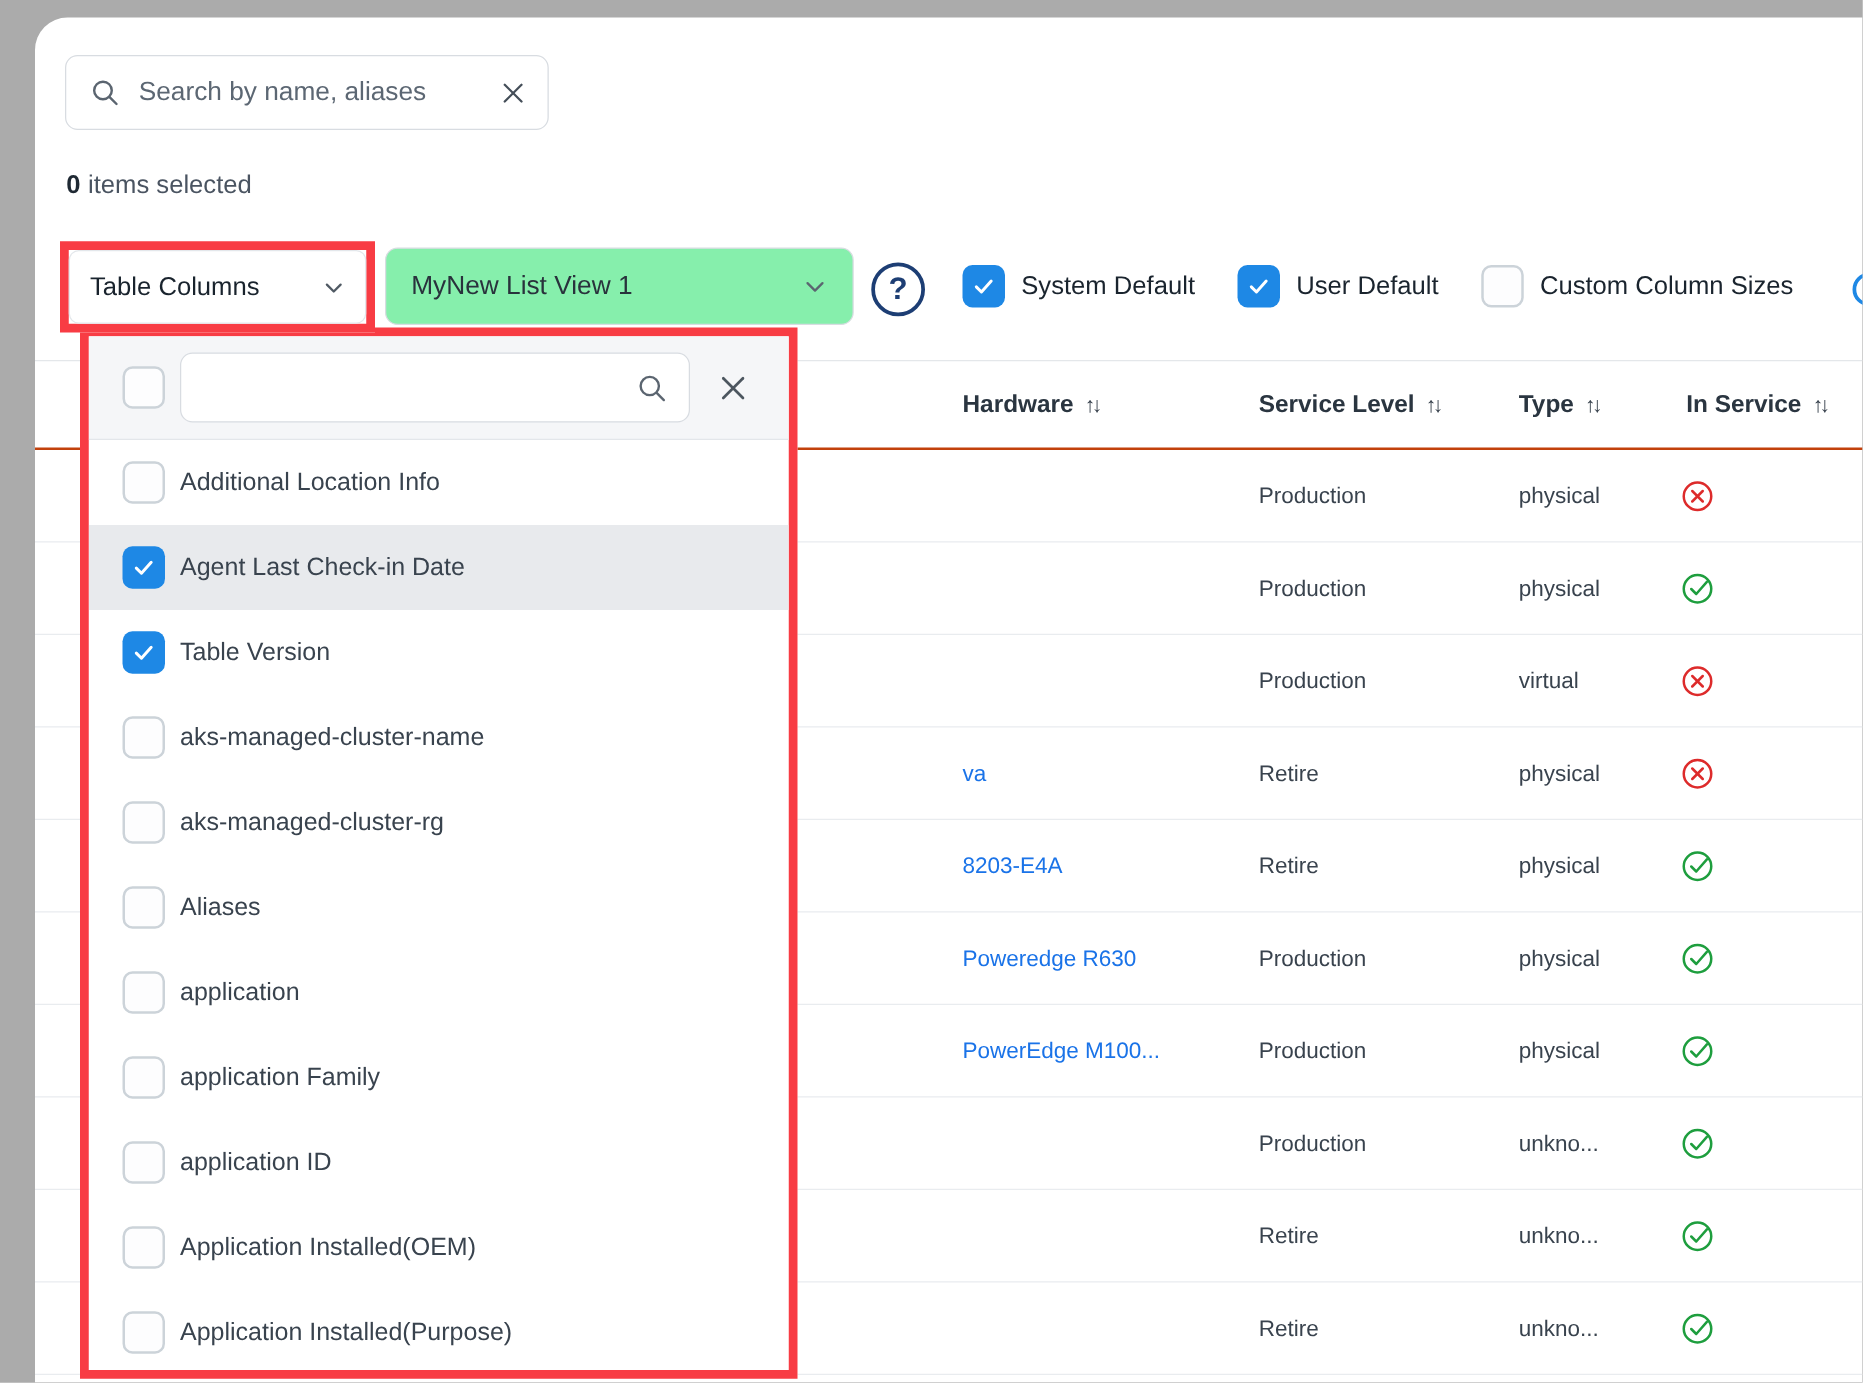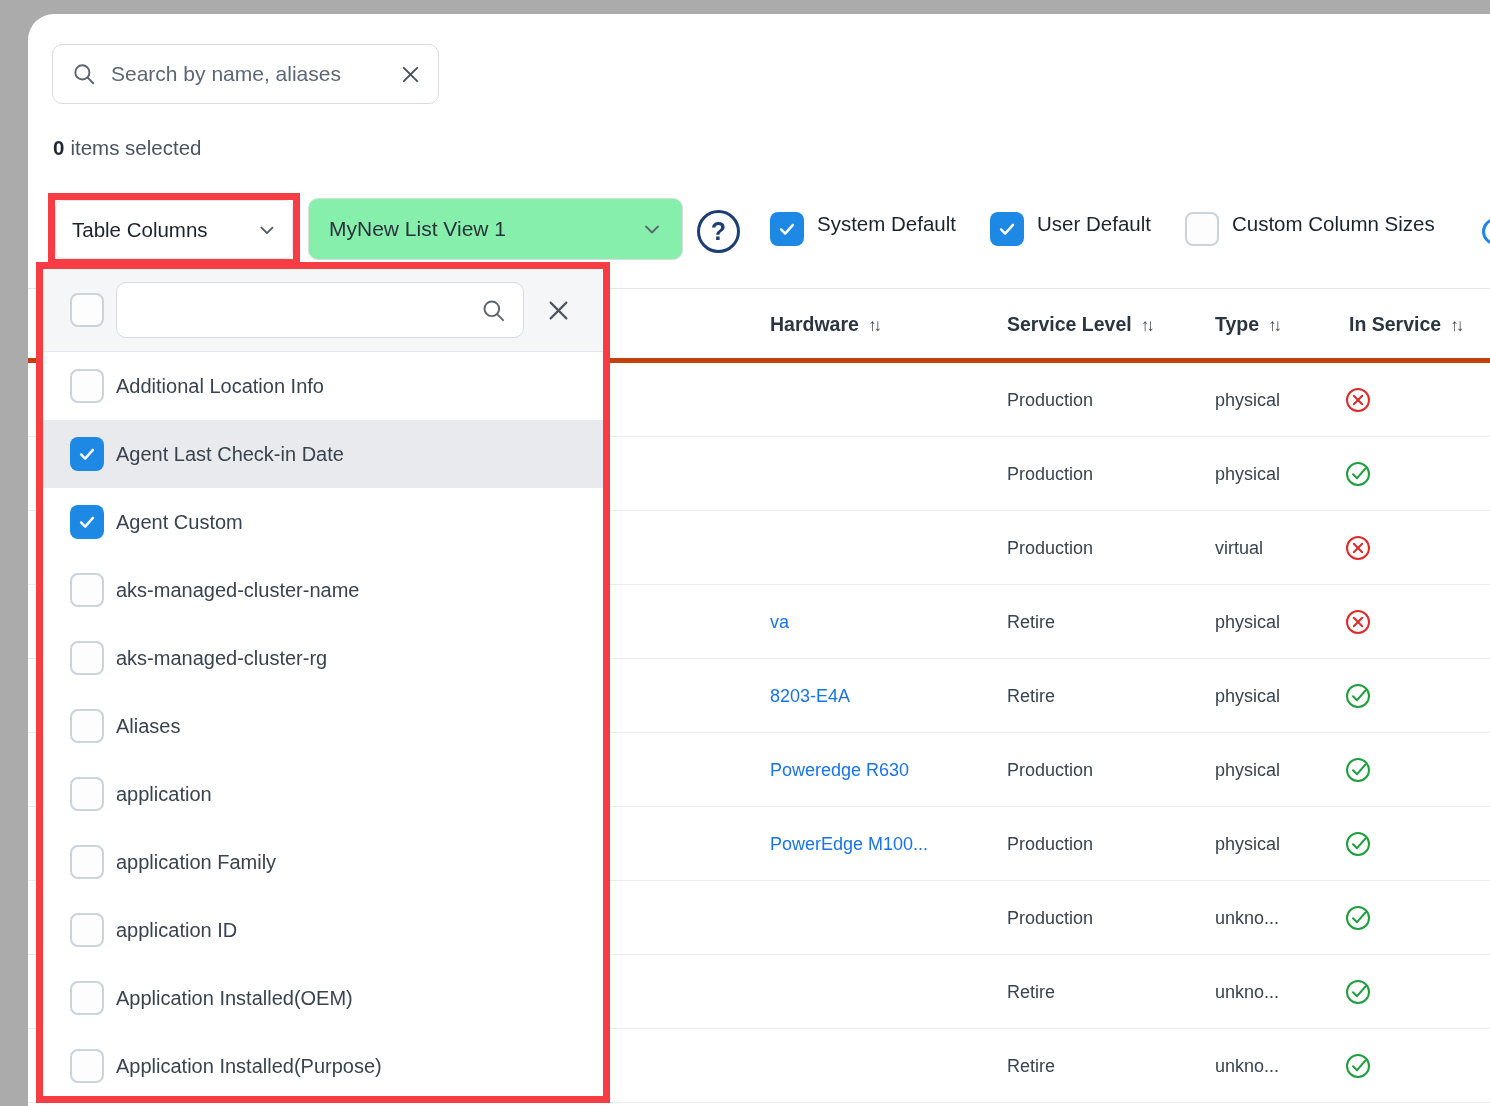--- a/index.html
+++ b/index.html
@@ -30,43 +30,43 @@
     border:1.5px solid #d8dce1;border-radius:10px;background:#86efac;display:flex;align-items:center;
     padding:0 18px 0 20px;z-index:5;}
   .listview .lbl{font-size:21px;color:#29323c;white-space:nowrap;}
   .listview .chev{margin-left:auto;}
 
   .help-circle{position:absolute;left:697px;top:210px;width:43px;height:43px;box-sizing:border-box;
     border:3px solid #1d3e74;border-radius:50%;display:flex;align-items:center;justify-content:center;
     font-size:25px;font-weight:700;color:#1d3e74;z-index:5;}
 
   .tb-checks{position:absolute;left:770px;top:212px;display:flex;align-items:center;gap:34px;z-index:5;}
-  .tb-check{display:flex;align-items:flex-start;}
+  .tb-check{display:flex;align-items:center;}
   .cb{width:34px;height:34px;box-sizing:border-box;border-radius:8px;flex:0 0 auto;
     display:flex;align-items:center;justify-content:center;}
   .cb.unchecked{border:2.5px solid #ccd3d9;background:#fdfdfe;}
   .cb.checked{background:#1e88e5;}
   .tb-check .lbl{font-size:20.5px;color:#1a242e;margin-left:13px;white-space:nowrap;}
 
   .edge-partial{position:absolute;left:1482px;top:218px;width:27px;height:27px;box-sizing:border-box;
     border:3px solid #1e88e5;border-radius:50%;z-index:5;}
 
   
   .table-area{position:absolute;left:28px;top:288px;right:0;z-index:1;}
-  .t-header{position:relative;height:69px;border-top:1px solid #e4e7ea;border-bottom:5px solid #c2410c;}
+  .t-header{position:relative;height:69px;border-top:1px solid #e4e7ea;border-bottom:2px solid #c2410c;}
   .t-hcell{position:absolute;top:50%;transform:translateY(-50%);font-size:19.5px;font-weight:700;color:#2a3540;
     white-space:nowrap;}
   .sort{font-weight:400;color:#39434e;font-size:17px;letter-spacing:-3px;margin-left:9px;}
   .t-row{position:relative;height:73px;border-bottom:1px solid #e9ecef;}
   .t-cell{position:absolute;top:50%;transform:translateY(-50%);font-size:18px;color:#39434e;white-space:nowrap;}
   .t-cell.link{color:#1a73e8;}
   .t-icon{position:absolute;top:50%;transform:translateY(-50%);width:28px;height:28px;}
 
   
-  .picker-annot{position:absolute;left:36px;top:262px;width:574px;height:841px;box-sizing:border-box;
+  .picker-annot{position:absolute;left:64px;top:262px;width:574px;height:841px;box-sizing:border-box;
     border:7px solid #f83c44;background:#ffffff;z-index:20;display:flex;flex-direction:column;overflow:hidden;}
   .picker-head{flex:0 0 83px;background:#f5f6f8;border-bottom:1px solid #e3e6ea;display:flex;align-items:center;
     padding-left:27px;box-sizing:border-box;}
   .picker-search{width:408px;height:56px;box-sizing:border-box;background:#fff;border:1.5px solid #d8dce1;
     border-radius:10px;margin-left:12px;display:flex;align-items:center;justify-content:flex-end;padding-right:16px;}
   .picker-head .head-x{margin-left:21px;}
   .picker-items{flex:1 1 auto;overflow:hidden;}
   .p-item{height:68px;display:flex;align-items:center;padding-left:27px;box-sizing:border-box;}
   .p-item.hl{background:#e8eaed;}
   .p-item .lbl{font-size:20px;color:#39434e;margin-left:12px;white-space:nowrap;}
@@ -281,21 +281,21 @@
           </span>
     <span class="lbl">Agent Last Check-in Date</span>
   </div>
 
   <div class="p-item">
     <span class="cb checked">
             <svg viewBox="0 0 24 24" width="22" height="22" fill="none" stroke="#ffffff" stroke-width="2.6" stroke-linecap="round" stroke-linejoin="round">
               <polyline points="5.5,12.5 10,17 18.5,7.5"></polyline>
             </svg>
           </span>
-    <span class="lbl">Agent Custom</span>
+    <span class="lbl">Table Version</span>
   </div>
 
   <div class="p-item">
     <span class="cb unchecked"></span>
     <span class="lbl">aks-managed-cluster-name</span>
   </div>
 
   <div class="p-item">
     <span class="cb unchecked"></span>
     <span class="lbl">aks-managed-cluster-rg</span>

